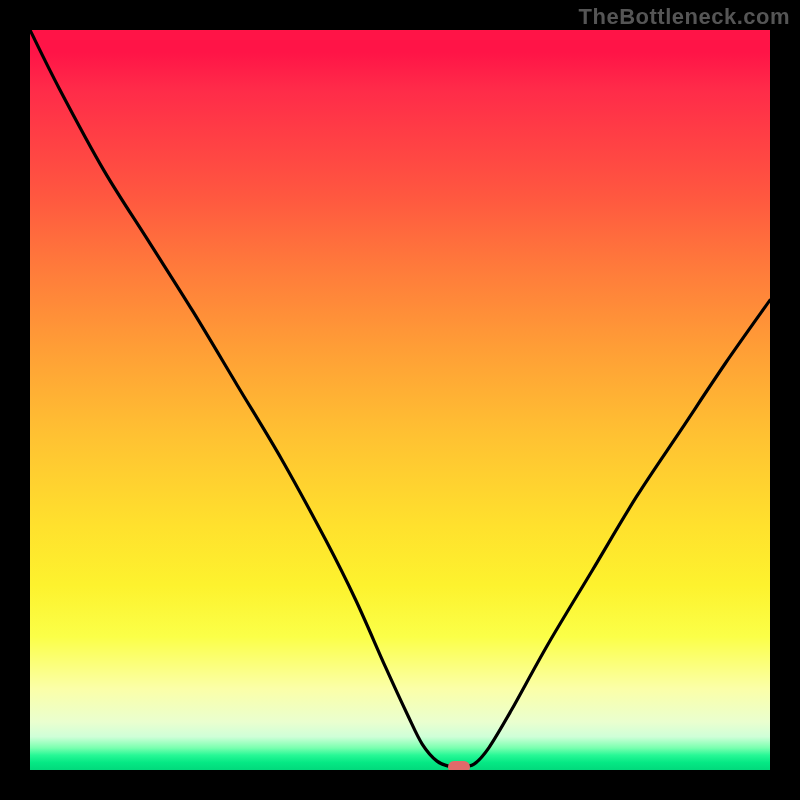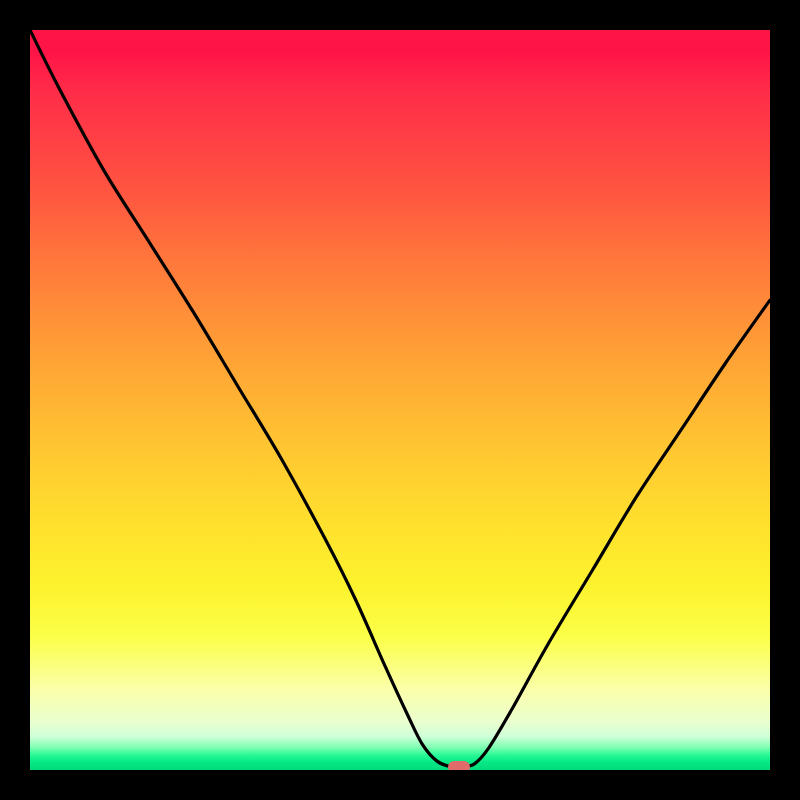--- a/index.html
+++ b/index.html
@@ -78,20 +78,21 @@
     background: #e16a6a;
     border-radius: 6px;
     z-index: 12;
     transform: translate(-50%, -50%);
   }
 </style>
 </head>
 <body>
 
 <div class="frame">
+  <div class="watermark">TheBottleneck.com</div>
 
   <div class="plot">
     <div class="gradient"></div>
     <svg class="curve" viewBox="0 0 740 740" preserveAspectRatio="none">
       <path id="curve-path" d="M 0.00 0.00 C 4.93 9.87, 17.27 35.77, 29.60 59.20 C 41.93 82.63, 59.20 115.32, 74.00 140.60 C 88.80 165.88, 103.60 187.47, 118.40 210.90 C 133.20 234.33, 148.00 257.15, 162.80 281.20 C 177.60 305.25, 192.40 330.53, 207.20 355.20 C 222.00 379.87, 236.80 403.30, 251.60 429.20 C 266.40 455.10, 283.67 487.17, 296.00 510.60 C 308.33 534.03, 315.73 548.83, 325.60 569.80 C 335.47 590.77, 346.57 617.28, 355.20 636.40 C 363.83 655.52, 371.23 671.55, 377.40 684.50 C 383.57 697.45, 387.27 706.33, 392.20 714.10 C 397.13 721.87, 402.07 727.30, 407.00 731.12 C 411.93 734.94, 418.10 736.05, 421.80 737.04 C 425.50 738.03, 425.50 737.53, 429.20 737.04 C 432.90 736.55, 439.07 737.29, 444.00 734.08 C 448.93 730.87, 452.63 726.68, 458.80 717.80 C 464.97 708.92, 471.13 698.07, 481.00 680.80 C 490.87 663.53, 504.43 637.63, 518.00 614.20 C 531.57 590.77, 547.60 564.87, 562.40 540.20 C 577.20 515.53, 592.00 489.63, 606.80 466.20 C 621.60 442.77, 636.40 421.80, 651.20 399.60 C 666.00 377.40, 680.80 354.58, 695.60 333.00 C 710.40 311.42, 732.60 280.58, 740.00 270.10" stroke="#000" stroke-width="3.2" fill="none" stroke-linecap="round" stroke-linejoin="round"></path>
     </svg>
     <div class="marker" id="min-marker" style="left: 429.2px; top: 737.04px;"></div>
   </div>
 </div>
 

